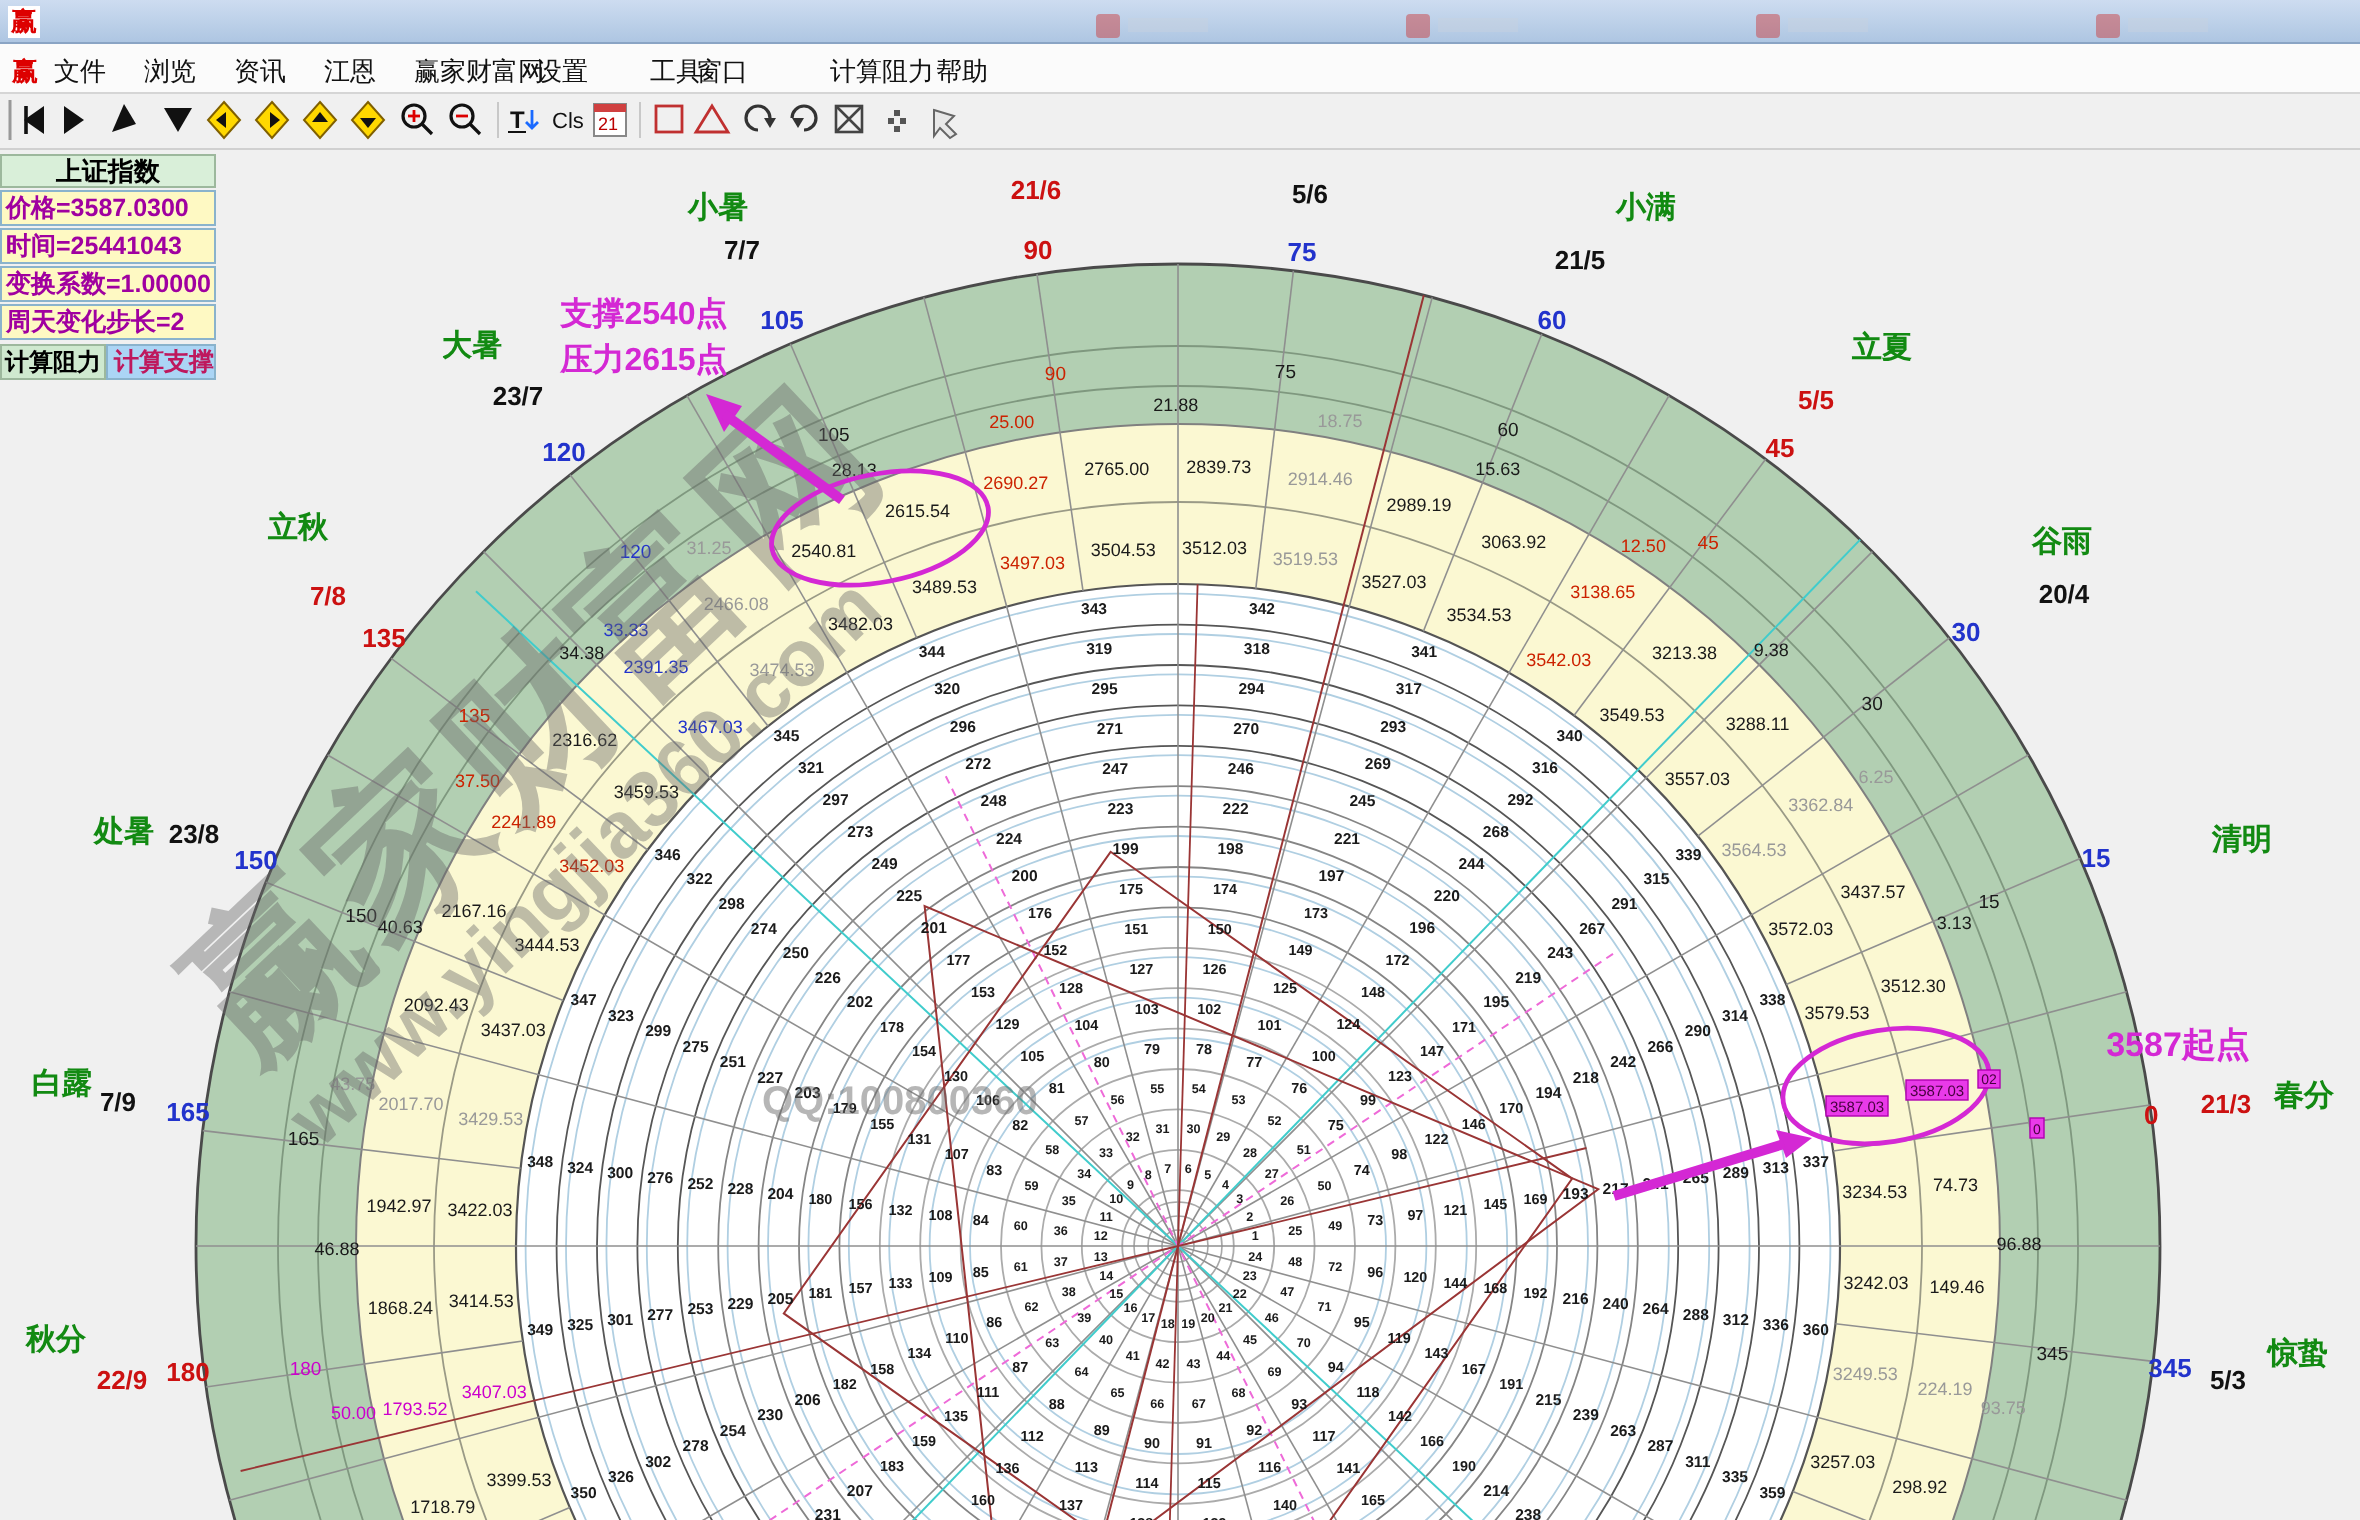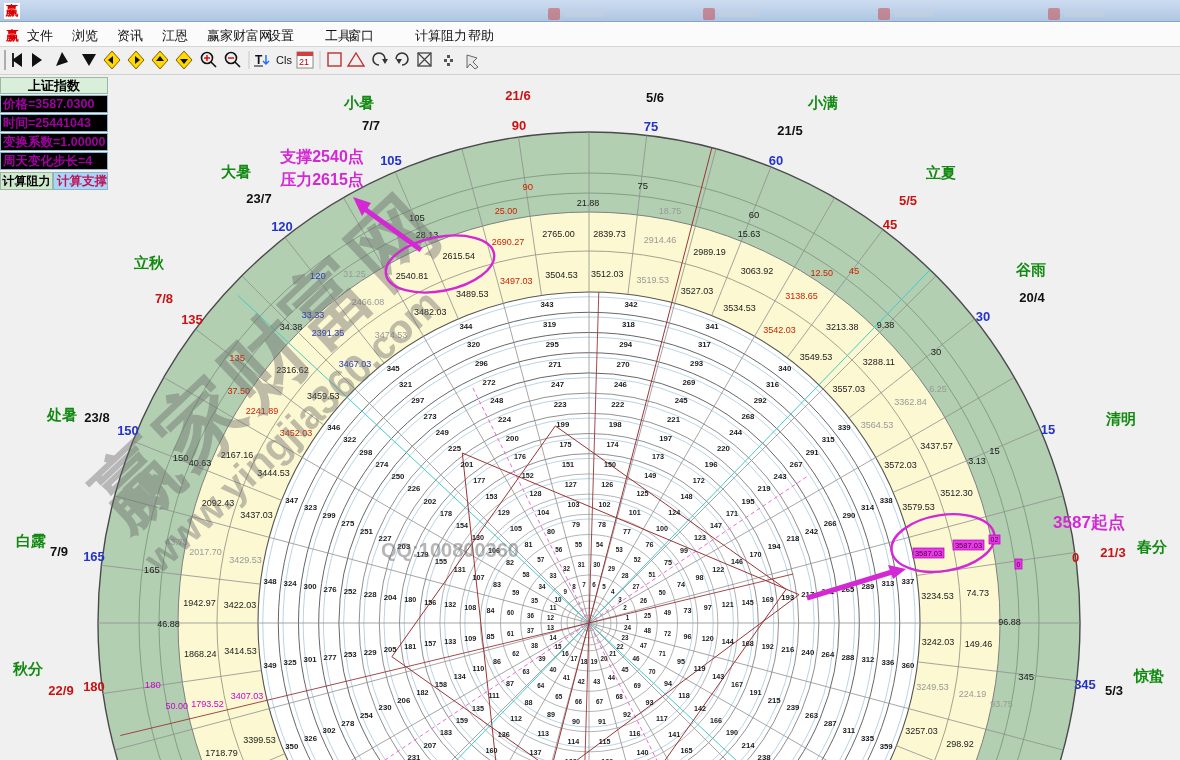--- a/index.html
+++ b/index.html
@@ -7,21 +7,21 @@
 .titlebar .logo { position:absolute; left:4px; top:3px; width:16px; height:16px; background:#fff; color:#d00; font-weight:bold; font-size:13px; line-height:16px; text-align:center; }
 .titlebar .ttext { position:absolute; left:25px; top:4px; font-size:12px; color:#1a1a1a; font-weight:bold; }
 .tick { position:absolute; top:4px; height:14px; opacity:0.45; }
 .tick .rsq { display:inline-block; width:12px; height:12px; background:#cc3333; border-radius:2px; vertical-align:middle; }
 .tick .bar { display:inline-block; width:40px; height:7px; background:#c8d2e0; margin-left:4px; vertical-align:middle; }
 .menubar { position:absolute; left:0; top:22px; width:1180px; height:25px; background:#fbfbfb; border-bottom:1px solid #d5d5d5; font-size:13px; color:#111; }
 .menubar span { position:absolute; top:5px; }
 .toolbar { position:absolute; left:0; top:47px; width:1180px; height:28px; background:#f0f0f0; border-bottom:1px solid #d0d0d0; }
 .panel { position:absolute; left:0; top:77px; width:108px; z-index:5; font-weight:bold; }
 .panel .hdr { background:#d9efd9; border:1px solid #9db89d; color:#000; font-size:13px; text-align:center; height:17px; line-height:16px; }
-.panel .row { background:#000000; border:1px solid #8ab3cc; color:#a000a0; font-size:12.5px; height:18px; line-height:17px; padding-left:2px; margin-top:1px; white-space:nowrap; overflow:hidden; }
+.panel .row { background:#fef9c3; border:1px solid #8ab3cc; color:#a000a0; font-size:12.5px; height:18px; line-height:17px; padding-left:2px; margin-top:1px; white-space:nowrap; overflow:hidden; }
 .panel .btns { margin-top:2px; height:24px; }
 .panel .btn1 { float:left; width:53px; white-space:nowrap; overflow:hidden; background:#cfe9cf; border:1px solid #9db89d; color:#000; font-size:12px; height:18px; line-height:16px; text-align:center; }
 .panel .btn2 { float:left; width:55px; white-space:nowrap; overflow:hidden; background:#abd5f5; border:1px solid #8ab3cc; color:#be185d; font-size:12.5px; height:18px; line-height:16px; text-align:right; }
 </style></head>
 <body>
 <div class="titlebar">
  <div class="logo">赢</div>
  <div class="tick" style="left:548px"><span class="rsq"></span><span class="bar"></span></div>
  <div class="tick" style="left:703px"><span class="rsq"></span><span class="bar"></span></div>
  <div class="tick" style="left:878px"><span class="rsq"></span><span class="bar"></span></div>
@@ -668,17 +668,17 @@
 <g>
       <rect x="1015" y="484" width="7" height="10" fill="#e93ae9" stroke="#b000b0" stroke-width="0.7"></rect>
       <text x="1018.5" y="492" font-size="7" fill="#47003e" text-anchor="middle">0</text>
     </g>
 </svg>
 <div class="panel">
  <div class="hdr">上证指数</div>
  <div class="row">价格=3587.0300</div>
  <div class="row">时间=25441043</div>
  <div class="row">变换系数=1.00000</div>
- <div class="row">周天变化步长=4</div>
+ <div class="row">周天变化步长=2</div>
  <div class="btns">
       <div class="btn1">计算阻力</div>
       <div class="btn2">计算支撑</div>
     </div>
 </div>
 </body></html>

